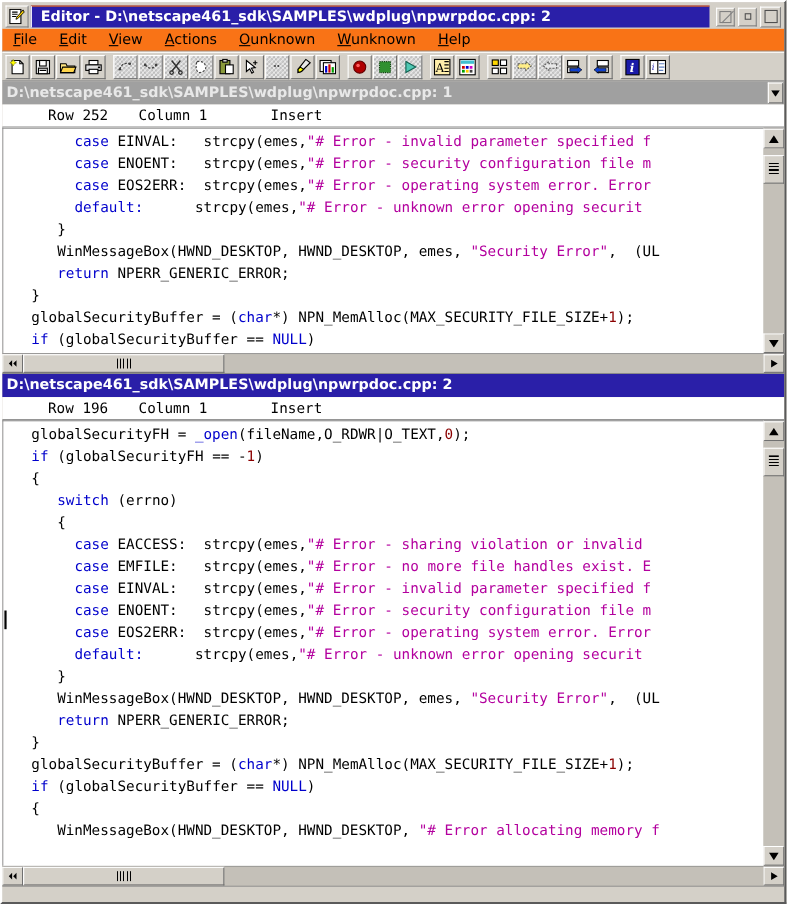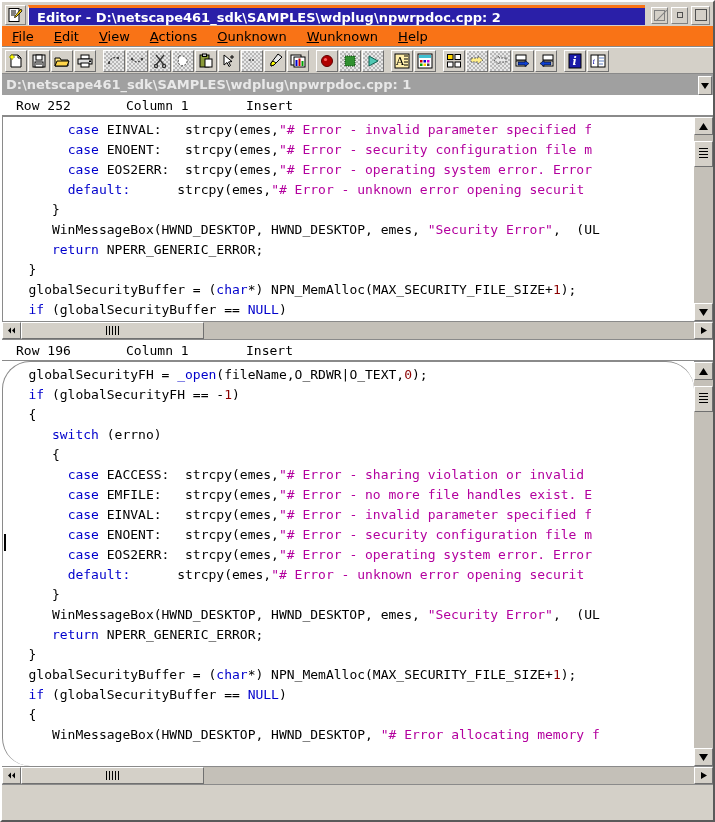--- a/index.html
+++ b/index.html
@@ -46,21 +46,21 @@
     color: #ffffff;
     font-family: "DejaVu Sans", sans-serif;
     font-weight: bold;
     font-size: 13px;
     line-height: 20px;
     padding-left: 8px;
     letter-spacing: 0px;
     overflow: hidden;
     white-space: nowrap;
     border-left: 1px solid #ffffff;
-    border-top: 3px solid #f97316;
+    border-top: 1px solid #f97316;
   }
   .winbtns { display: flex; align-items: center; flex: 0 0 auto; margin-left: 3px; }
   .winbtn {
     background: #d4d0c8;
     border-left: 1px solid #ffffff;
     border-top: 1px solid #ffffff;
     border-right: 1px solid #808080;
     border-bottom: 1px solid #808080;
     margin-left: 3px;
     display: flex; align-items: center; justify-content: center;
@@ -134,21 +134,21 @@
   .pane-title {
     height: 21px;
     line-height: 21px;
     font-family: "DejaVu Sans", sans-serif;
     font-weight: bold;
     font-size: 13px;
     padding-left: 4px;
     white-space: nowrap;
     overflow: hidden;
     display: flex;
-    align-items: flex-end;
+    align-items: center;
   }
   .pane-title .ptext { flex: 1 1 auto; overflow: hidden; }
   .pane-title.active { background: #2a1fa8; color: #ffffff; }
   .pane-title.inactive { background: #a0a0a0; color: #e8e8e8; }
   .pane-title .tdrop {
     width: 14px; height: 19px; flex: 0 0 auto;
     background: #d4d0c8;
     border-left: 1px solid #ffffff;
     border-top: 1px solid #ffffff;
     border-right: 1px solid #707070;
@@ -161,21 +161,21 @@
     background: #ffffff;
     font-family: "DejaVu Sans Mono", monospace;
     font-size: 13px;
     color: #000000;
     display: flex;
     align-items: center;
     padding-left: 14px;
     border-bottom: 1px solid #8a8a8a;
     white-space: pre;
   }
-  .pane-status .f1 { width: 110px; }
+  .pane-status .f1 { width: 110px; text-align: center; }
   .pane-status .f2 { width: 120px; }
 
   
   .code-wrap { display: flex; background: #ffffff; }
   .code-area {
     flex: 1 1 auto;
     background: #ffffff;
     overflow: hidden;
     position: relative;
     border-left: 1px solid #8a8a8a;
@@ -583,27 +583,30 @@
       </div>
       <div class="hsb-arrow">
         <svg width="9" height="9" viewBox="0 0 9 9">
             <polygon points="2,1 8,4.5 2,8" fill="#000"></polygon>
           </svg>
       </div>
     </div>
   </div>
 
   <div class="pane">
+    <div class="pane-title active">
+      <span class="ptext">D:\netscape461_sdk\SAMPLES\wdplug\npwrpdoc.cpp: 2</span>
+    </div>
     <div class="pane-status">
       <span class="f1">Row 196</span>
       <span class="f2">Column 1</span>
       <span>Insert</span>
     </div>
     <div class="code-wrap">
-      <div class="code-area" style="height:405px;border-radius:28px;">
+      <div class="code-area" style="height:405px;">
         <div class="code-inner" id="code2">
             <div class="cline"><span>   globalSecurityFH = </span><span class="kw">_open</span><span>(fileName,O_RDWR|O_TEXT,</span><span class="num">0</span><span>);</span></div>
             <div class="cline"><span>   </span><span class="kw">if</span><span> (globalSecurityFH == -</span><span class="num">1</span><span>)</span></div>
             <div class="cline"><span>   {</span></div>
             <div class="cline"><span>      </span><span class="kw">switch</span><span> (errno)</span></div>
             <div class="cline"><span>      {</span></div>
             <div class="cline"><span>        </span><span class="kw">case</span><span> EACCESS:  </span><span>strcpy(emes,</span><span class="str">"# Error - sharing violation or invalid</span></div>
             <div class="cline"><span>        </span><span class="kw">case</span><span> EMFILE:   </span><span>strcpy(emes,</span><span class="str">"# Error - no more file handles exist. E</span></div>
             <div class="cline"><span>        </span><span class="kw">case</span><span> EINVAL:   </span><span>strcpy(emes,</span><span class="str">"# Error - invalid parameter specified f</span></div>
             <div class="cline"><span>        </span><span class="kw">case</span><span> ENOENT:   </span><span>strcpy(emes,</span><span class="str">"# Error - security configuration file m</span></div>

